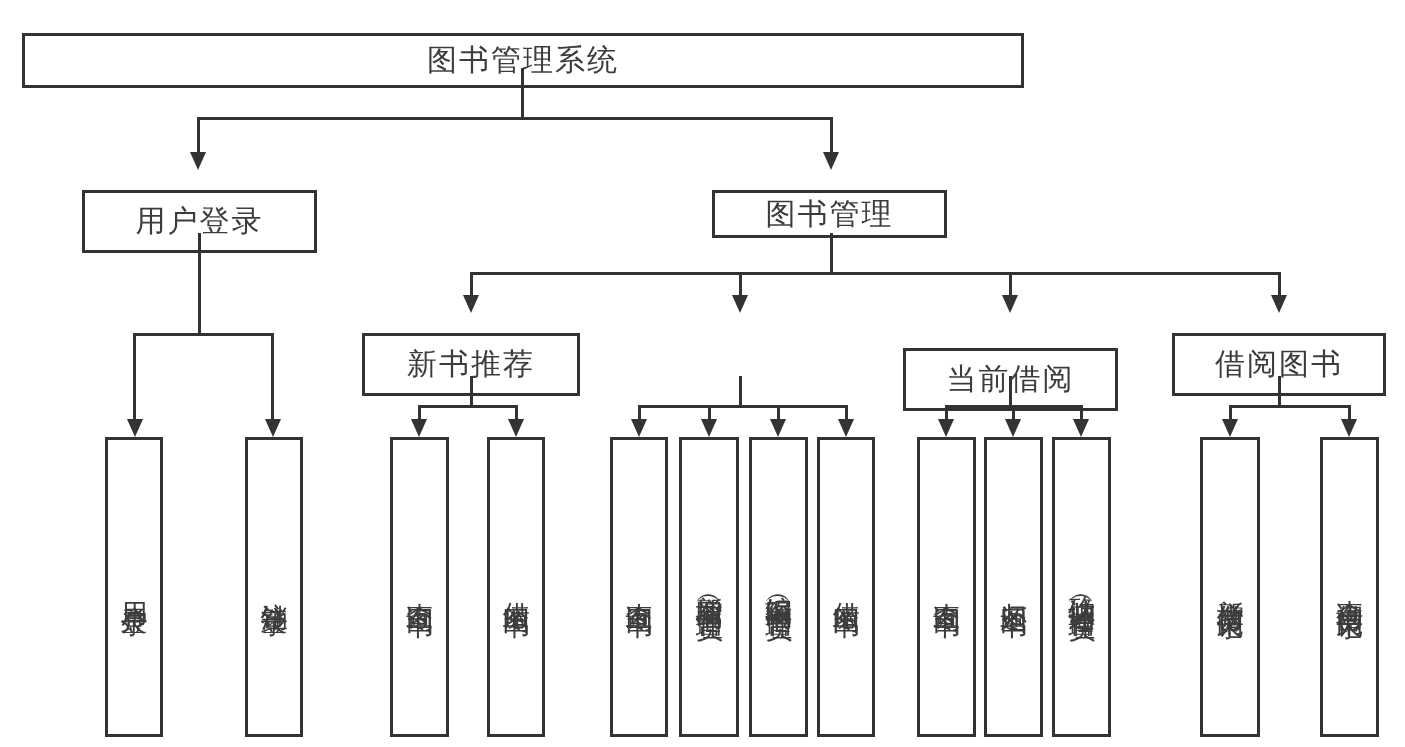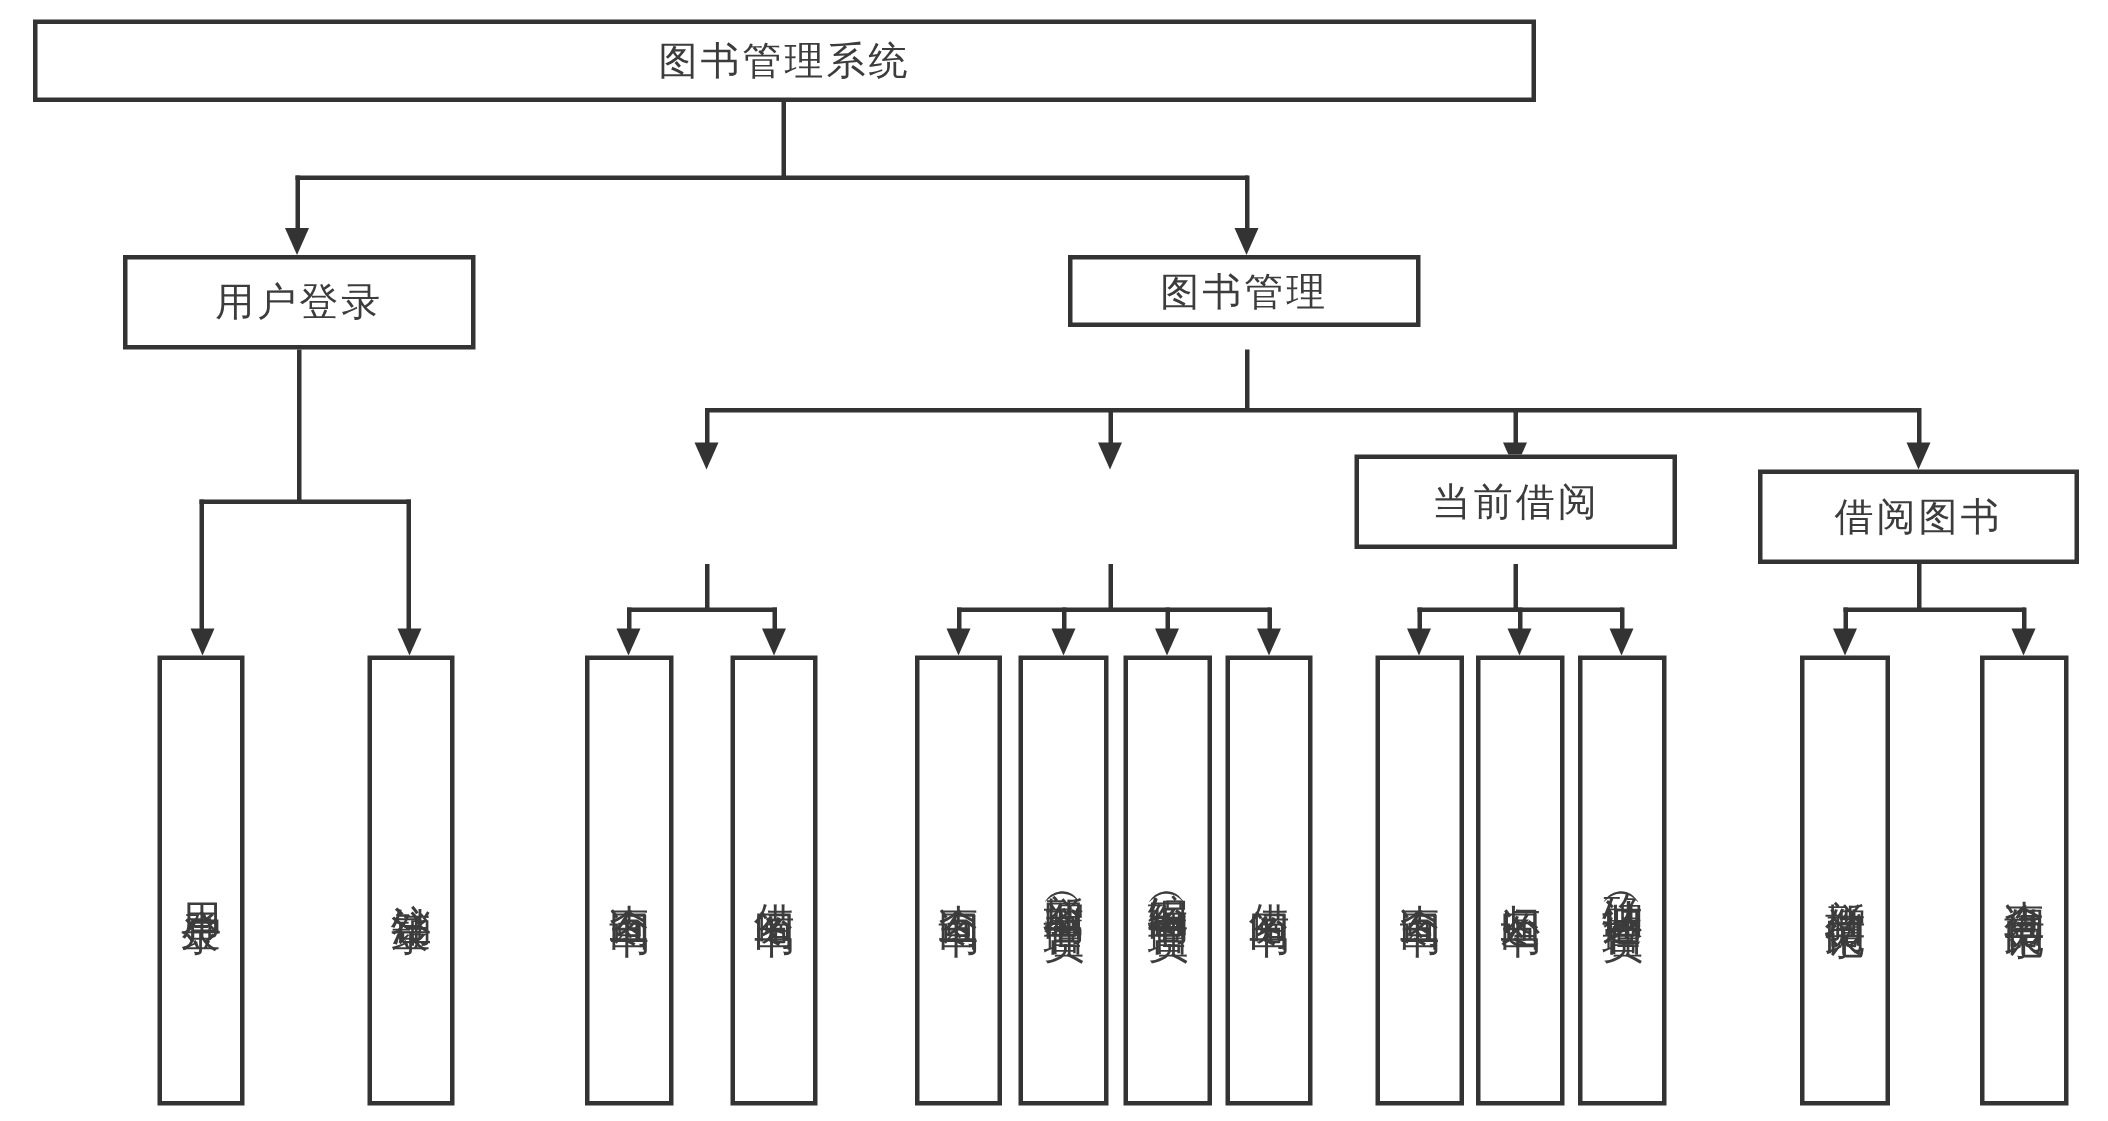--- a/index.html
+++ b/index.html
@@ -11,21 +11,21 @@
     font-family:"Liberation Sans","DejaVu Sans",sans-serif;
   }
   .box {
     position:absolute;
     box-sizing:border-box;
     background:#ffffff;
     border:3px solid #333333;
     display:flex; align-items:center; justify-content:center;
     color:#3c3c3c;
   }
-  .hbox { font-size:26px; letter-spacing:2px; white-space:nowrap; }
+  .hbox { font-size:30px; letter-spacing:2px; white-space:nowrap;margin-top:20px; }
   .vbox .vtext {
     writing-mode:vertical-lr;
     text-orientation:mixed;
     font-size:27px;
     letter-spacing:3px;
     line-height:1.05;
     color:#3c3c3c;
     white-space:nowrap;
   }
   .vl { position:absolute; width:2.5px; background:#333333; }
@@ -81,21 +81,24 @@
   <div class="hl" style="left:470px;top:272px;width:810px"></div>
   <div class="vl" style="left:470px;top:272px;height:25px"></div>
   <div class="arrow" style="left:463px;top:295px"></div>
   <div class="vl" style="left:739px;top:272px;height:25px"></div>
   <div class="arrow" style="left:732px;top:295px"></div>
   <div class="vl" style="left:1009px;top:272px;height:25px"></div>
   <div class="arrow" style="left:1002px;top:295px"></div>
   <div class="vl" style="left:1278px;top:272px;height:25px"></div>
   <div class="arrow" style="left:1271px;top:295px"></div>
 
-  <div class="box hbox" style="left:903px;top:303px;width:215px;height:63px">
+  <div class="box hbox" style="left:362px;top:313px;width:218px;height:63px">
+    <span>新书推荐</span>
+  </div>
+  <div class="box hbox" style="left:903px;top:328px;width:215px;height:63px">
     <span>当前借阅</span>
   </div>
   <div class="box hbox" style="left:1172px;top:313px;width:214px;height:63px">
     <span>借阅图书</span>
   </div>
 
   <div class="vl" style="left:470px;top:376px;height:31px"></div>
   <div class="hl" style="left:418px;top:405px;width:100px"></div>
   <div class="vl" style="left:418px;top:405px;height:18px"></div>
   <div class="arrow" style="left:411px;top:419px"></div>

